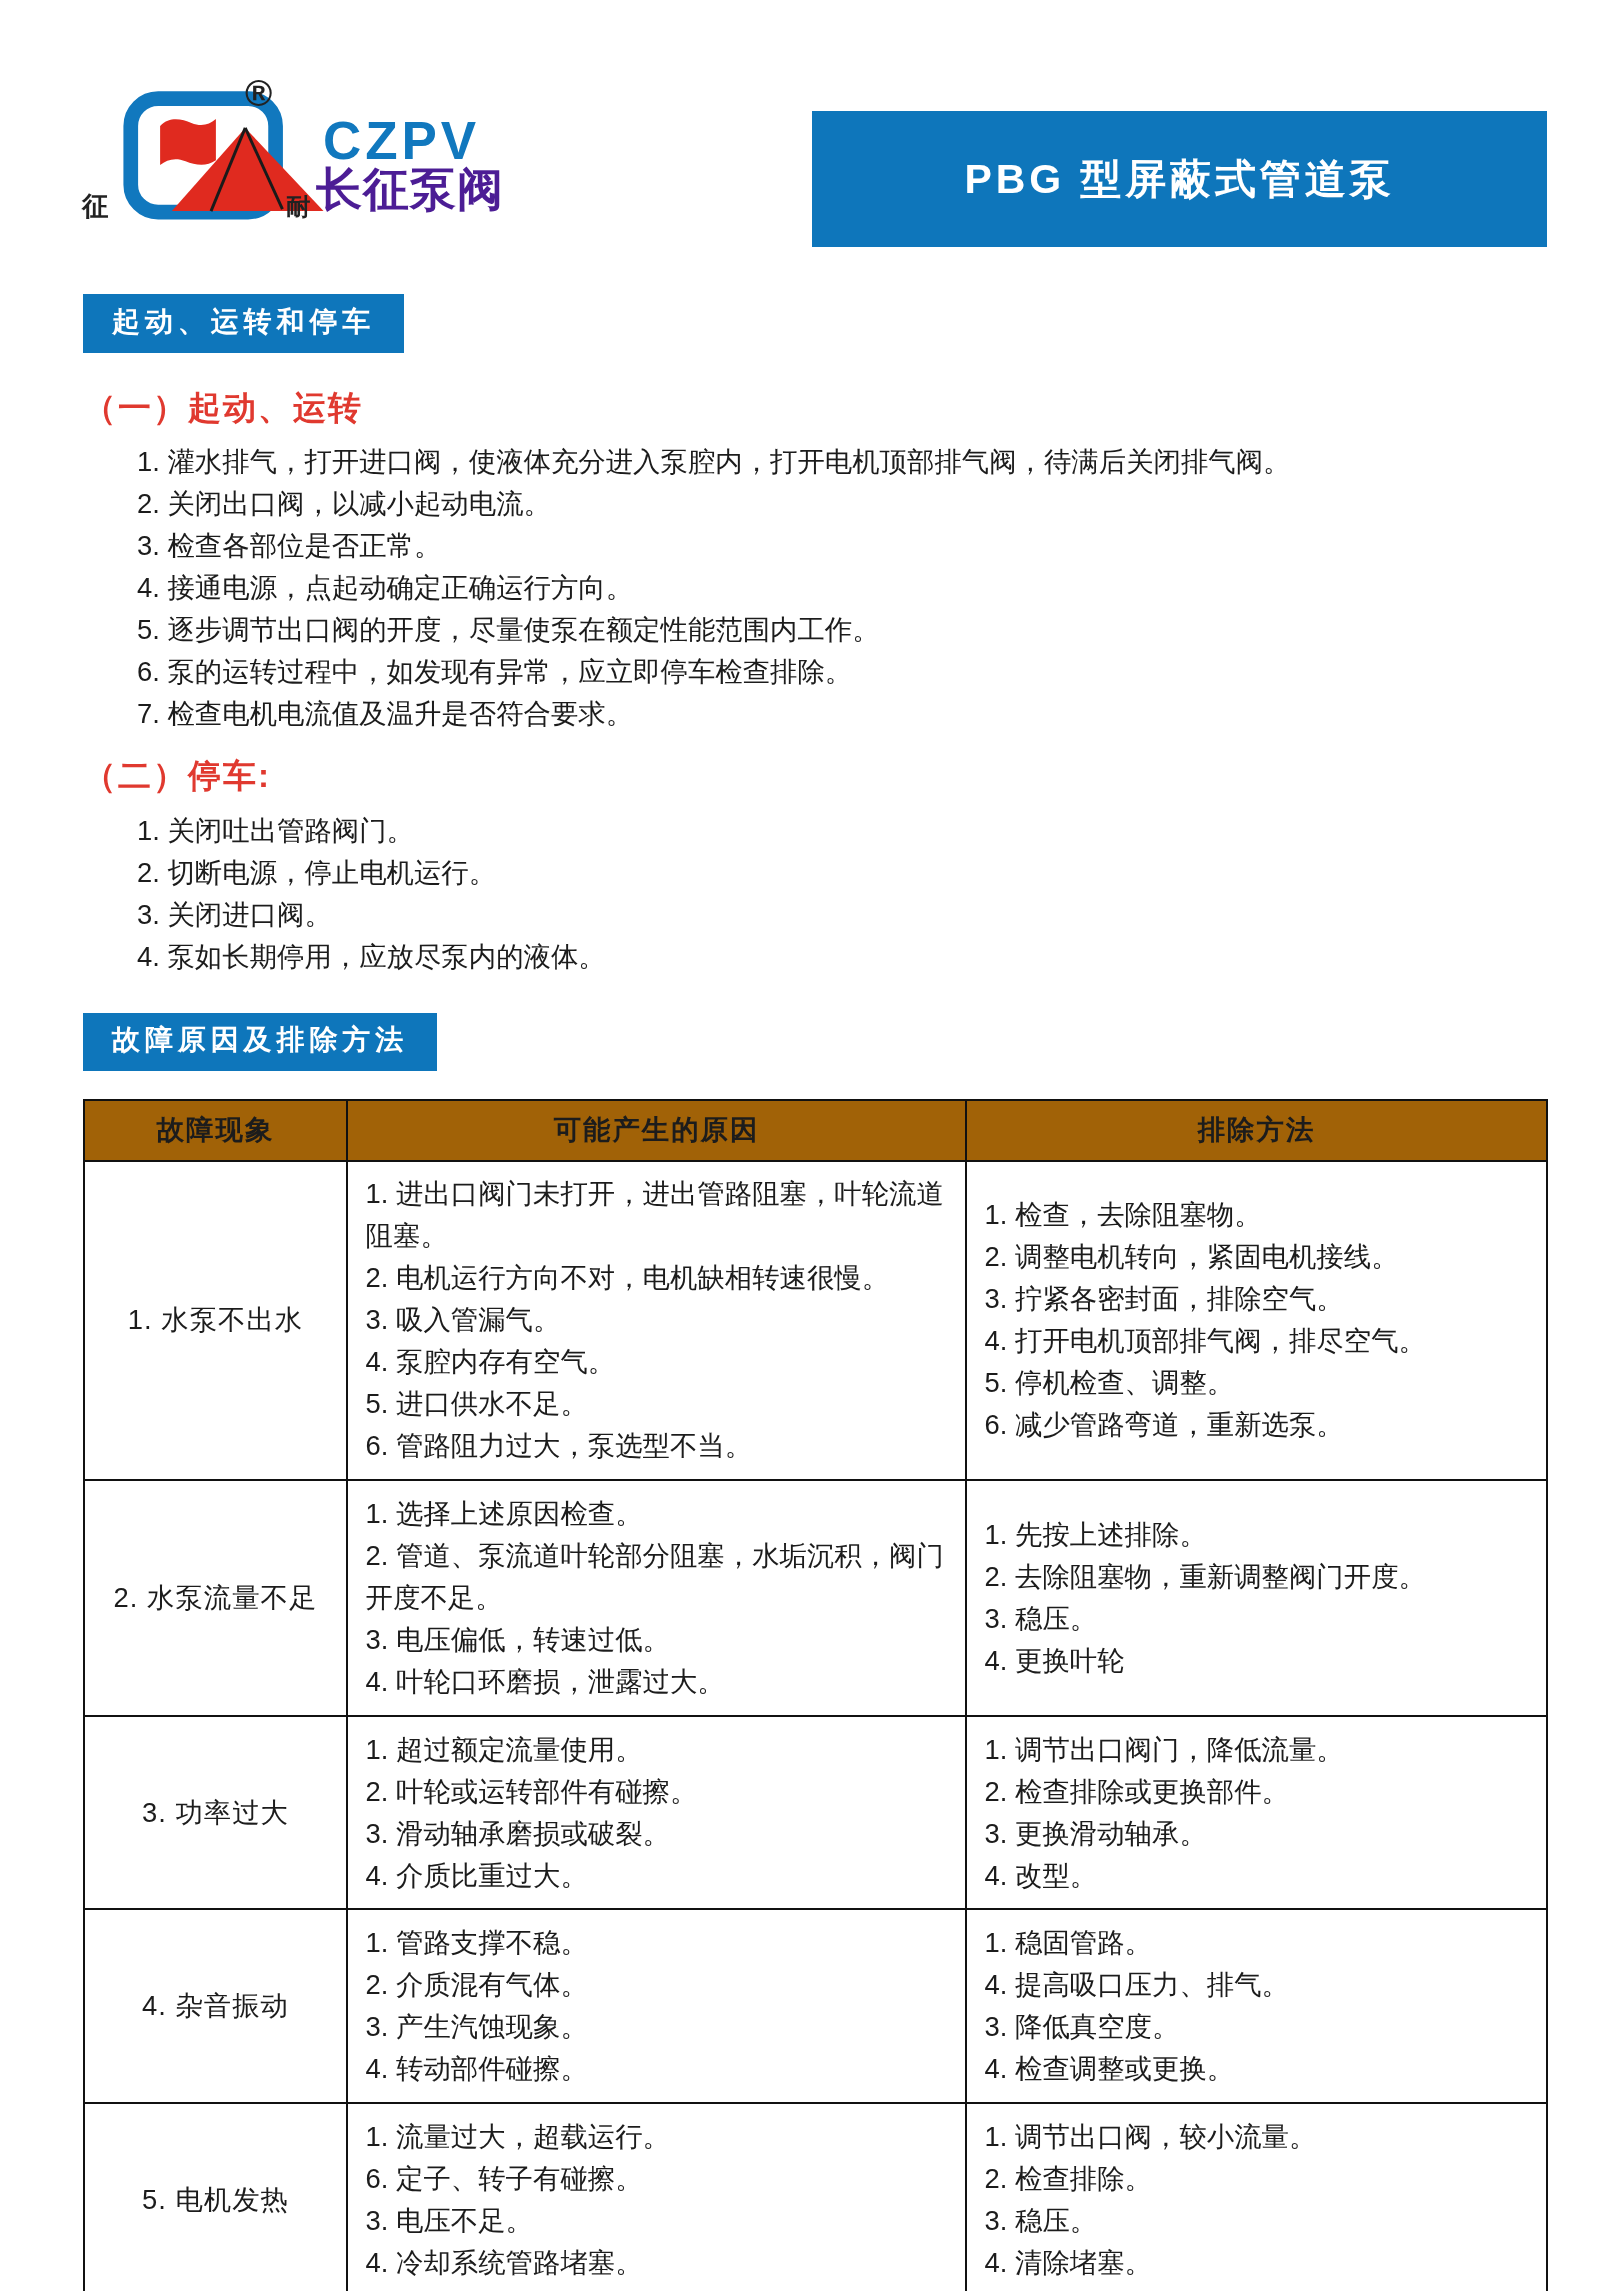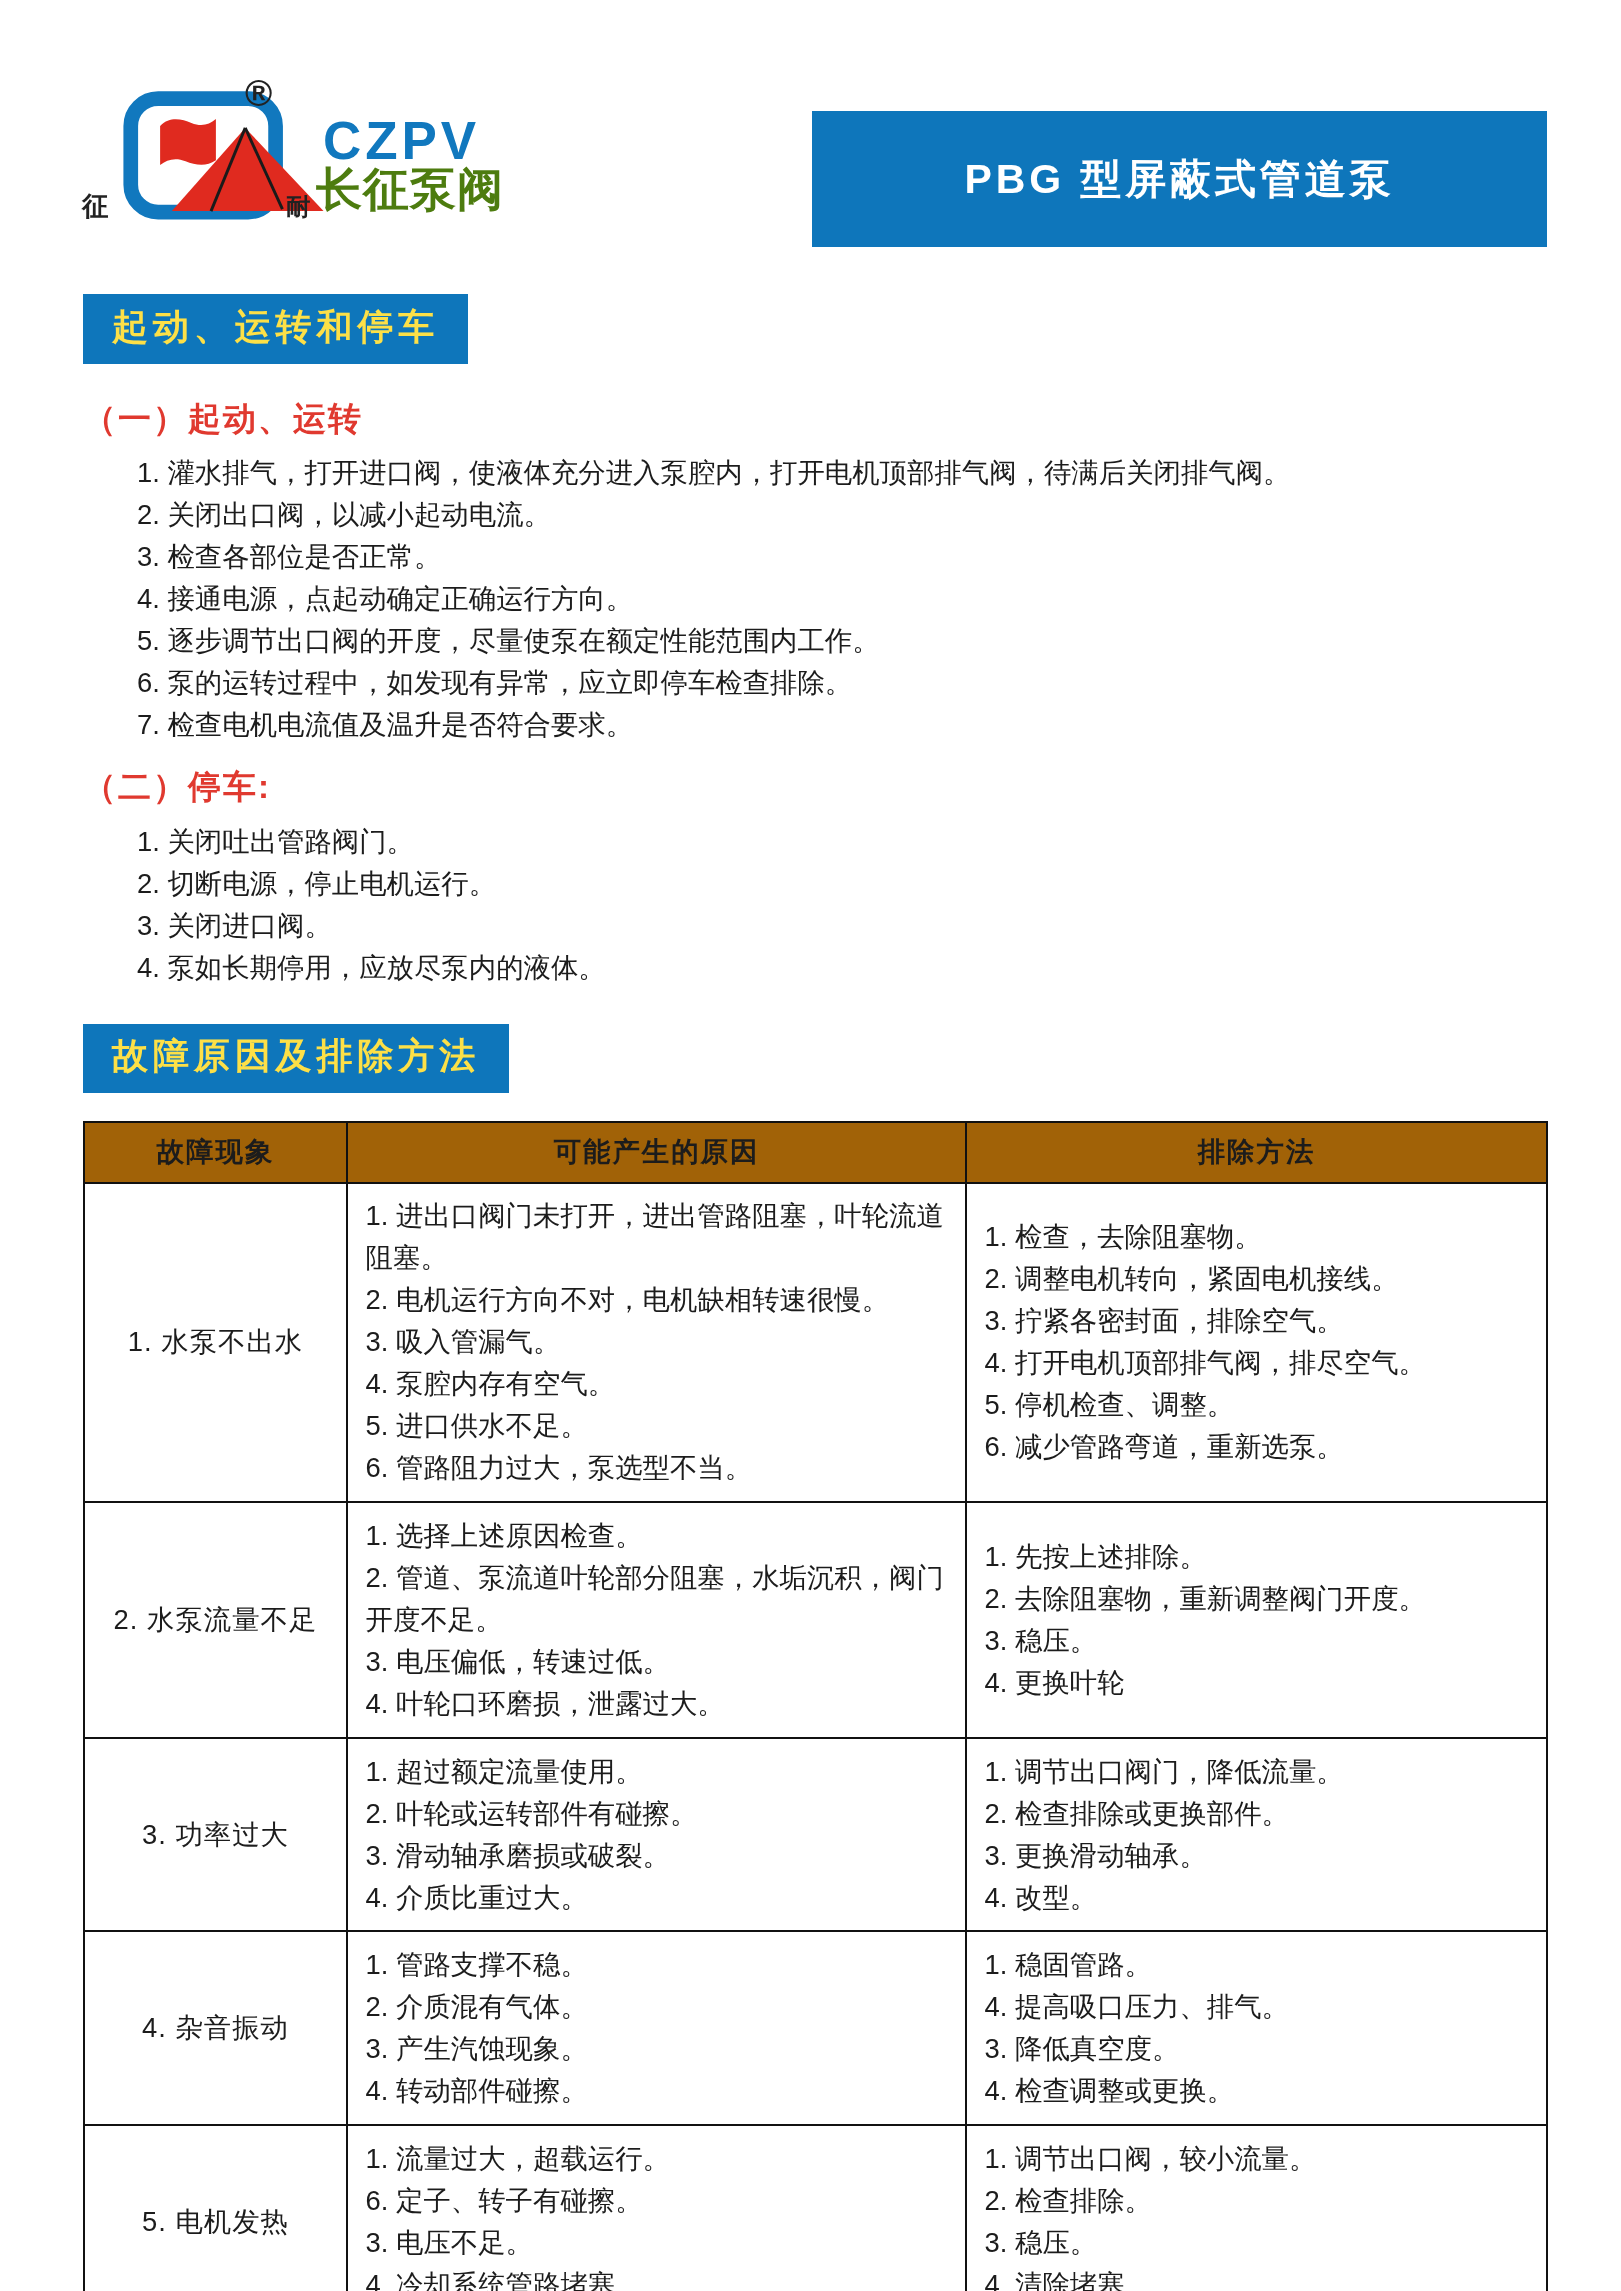--- a/index.html
+++ b/index.html
@@ -12,38 +12,38 @@
     overflow:hidden;
   }
 
   
   .logo { position:absolute; left:0; top:0; width:549px; height:235px; }
   .logo svg { position:absolute; left:74px; top:69px; overflow:visible; }
   .reg-mark { position:absolute; left:245px; top:73px; font-size:37px; font-weight:bold; color:#222; }
   .czpv { position:absolute; left:323px; top:110px; font-size:53px; font-weight:bold;
           color:#1178be; letter-spacing:3.9px; }
   .company-name { position:absolute; left:316px; top:159px; font-size:46px; font-weight:bold;
-          color:#4d7c0f; letter-spacing:1px; }
+          color:#4c1d95; letter-spacing:1px; }
   .seal-left  { position:absolute; left:82px;  top:188px; font-size:26.5px; font-weight:bold; color:#222; }
   .seal-right { position:absolute; left:286px; top:190px; font-size:24.5px; font-weight:bold; color:#222; }
 
   
   .banner {
     position:absolute; left:812px; top:111px; width:735px; height:136px;
     background:#0e76bb; color:#ffffff;
     display:flex; align-items:center; justify-content:center;
     font-size:41px; font-weight:bold; letter-spacing:3.9px;
   }
 
   
   .content { position:absolute; left:83px; top:294px; width:1463px; }
 
   .sec-header {
-    display:inline-block; background:#0e76bb; color:#fde047;
-    font-size:36px; font-weight:bold; letter-spacing:4.9px;
+    display:inline-block; background:#0e76bb; color:#ffffff;
+    font-size:28px; font-weight:bold; letter-spacing:4.9px;
     padding:8.8px 29px 11.8px 29px;
   }
   .red-title {
     color:#e0392f; font-size:33px; font-weight:bold; letter-spacing:2px;
     margin:35px 0 13.7px 0; line-height:1.2;
   }
   .red-title.second { margin-top:21.6px; }
   .num-list { padding-left:54px; font-size:27.4px; line-height:42px; margin:0 0 5.9px 0; }
   .num-list .li { white-space:normal; }
 

